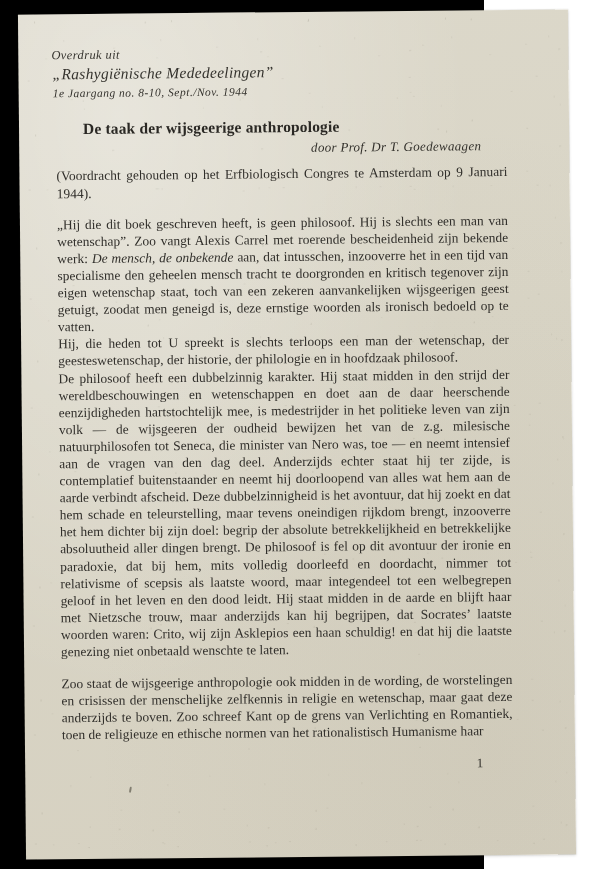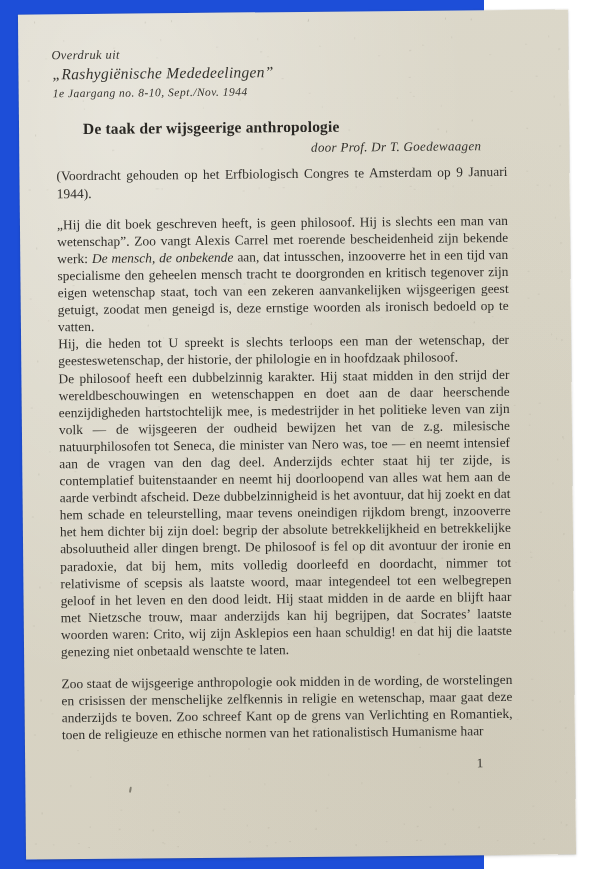--- a/index.html
+++ b/index.html
@@ -11,21 +11,21 @@
     width: 600px;
     height: 869px;
     overflow: hidden;
     font-family: "Liberation Serif", "DejaVu Serif", serif;
   }
 
   #scan {
     position: relative;
     width: 484px;
     height: 869px;
-    background: #1d4ed8;
+    background: #000000;
   }
 
   
   #paper {
     position: absolute;
     left: 22px;
     top: 12px;
     width: 550px;
     height: 845px;
     background:

